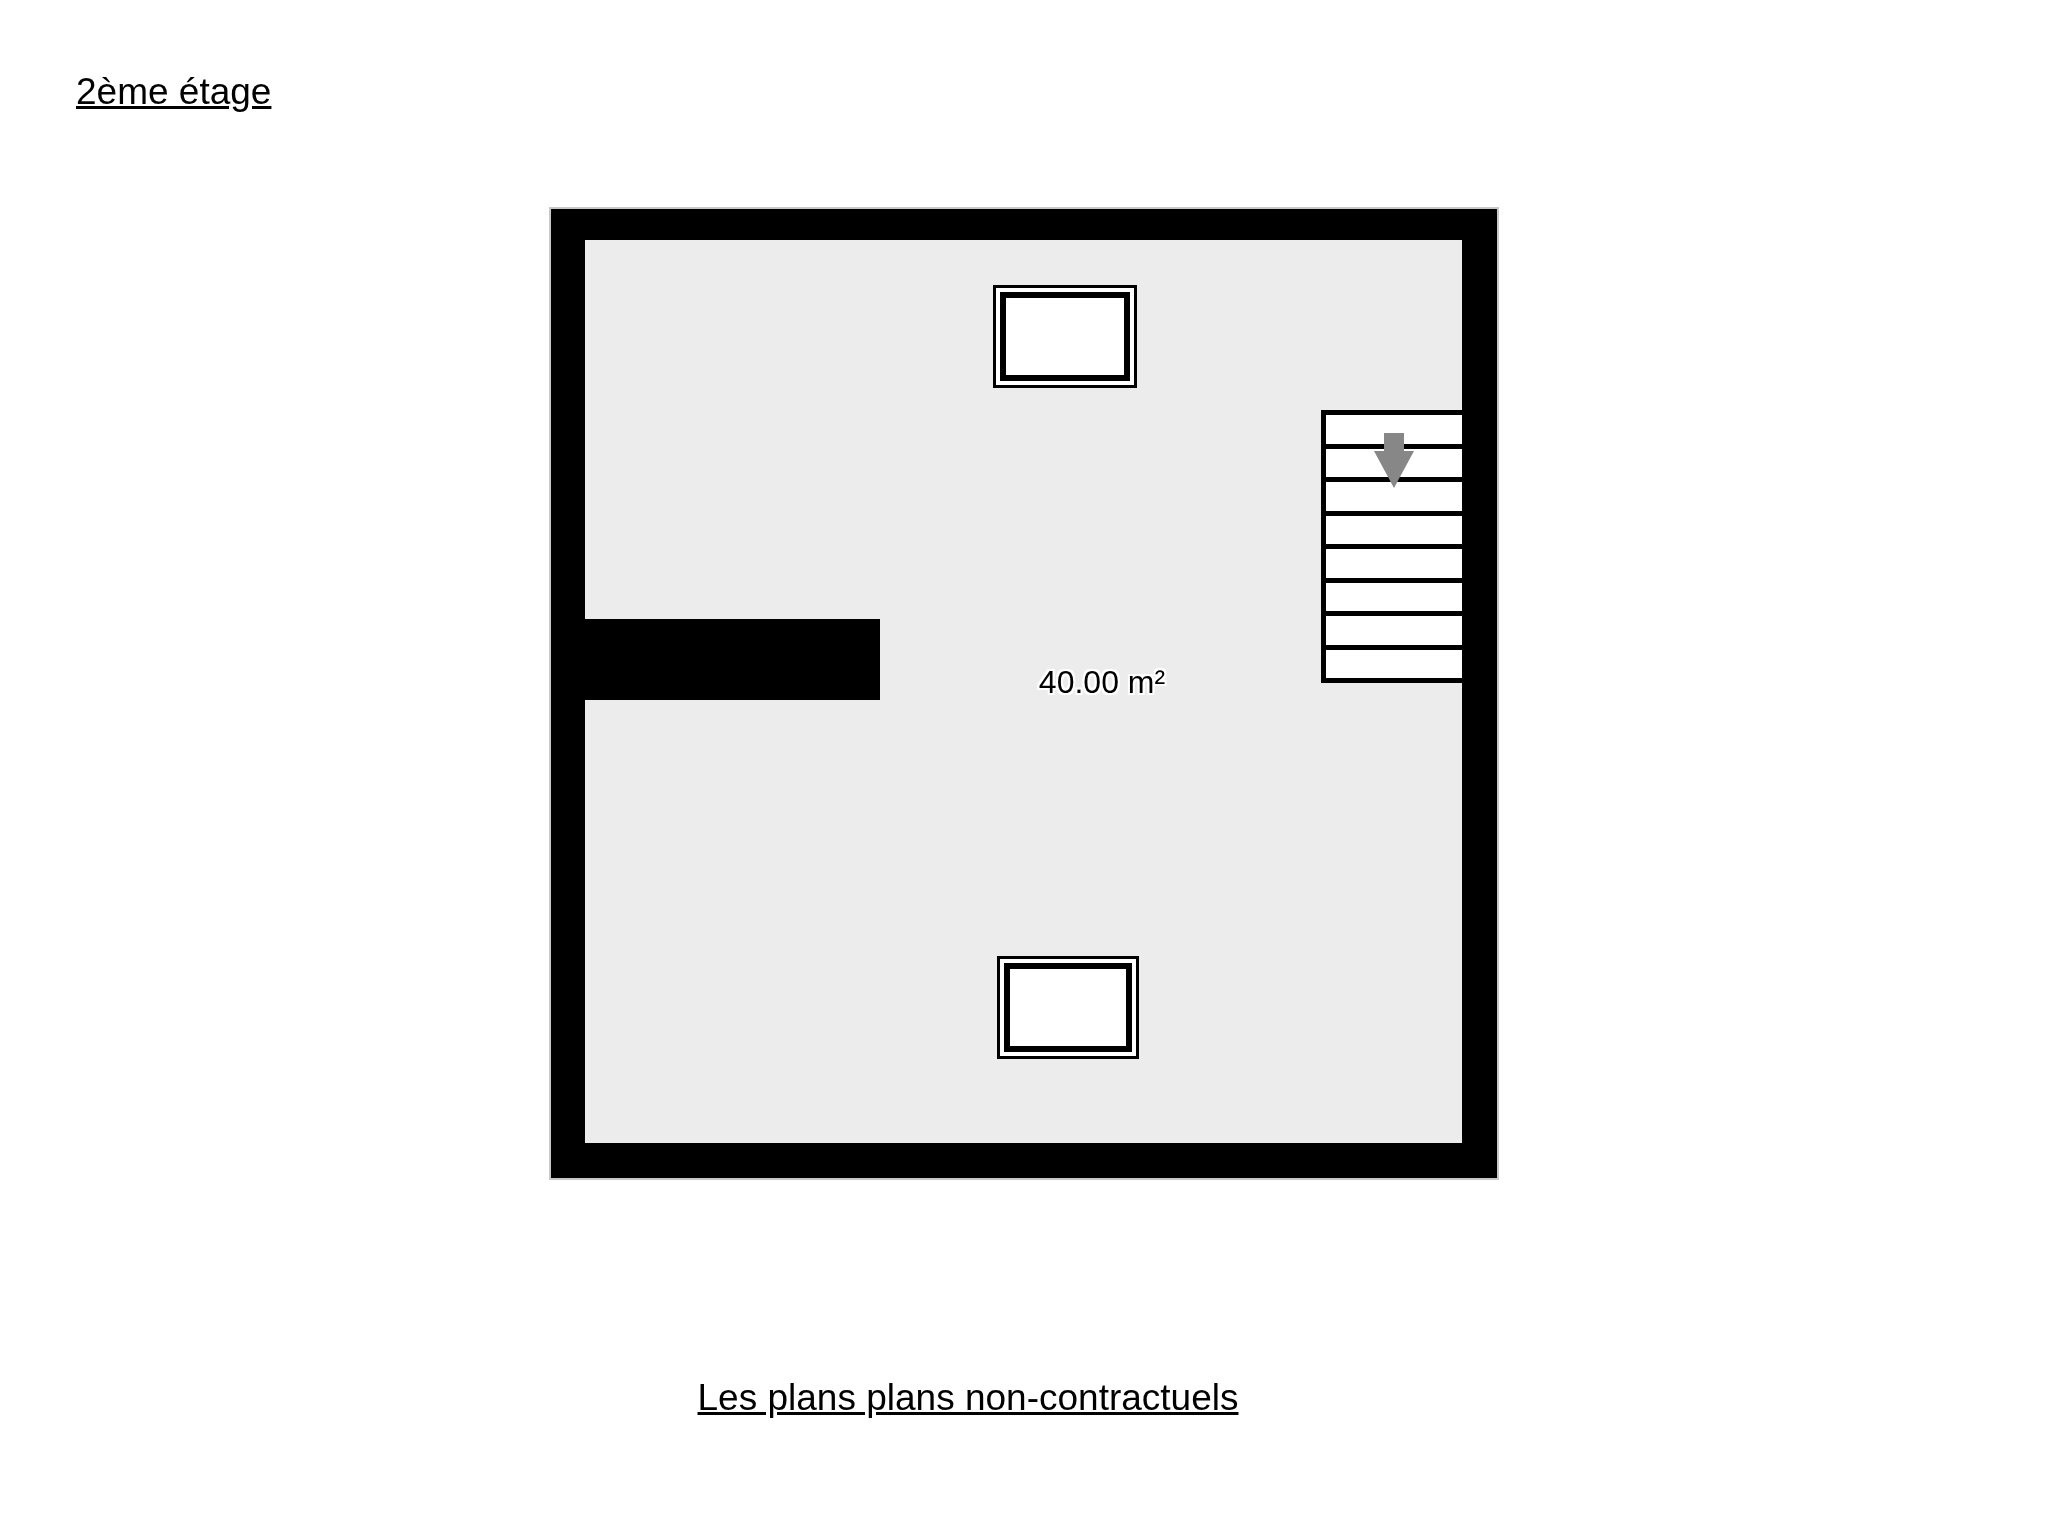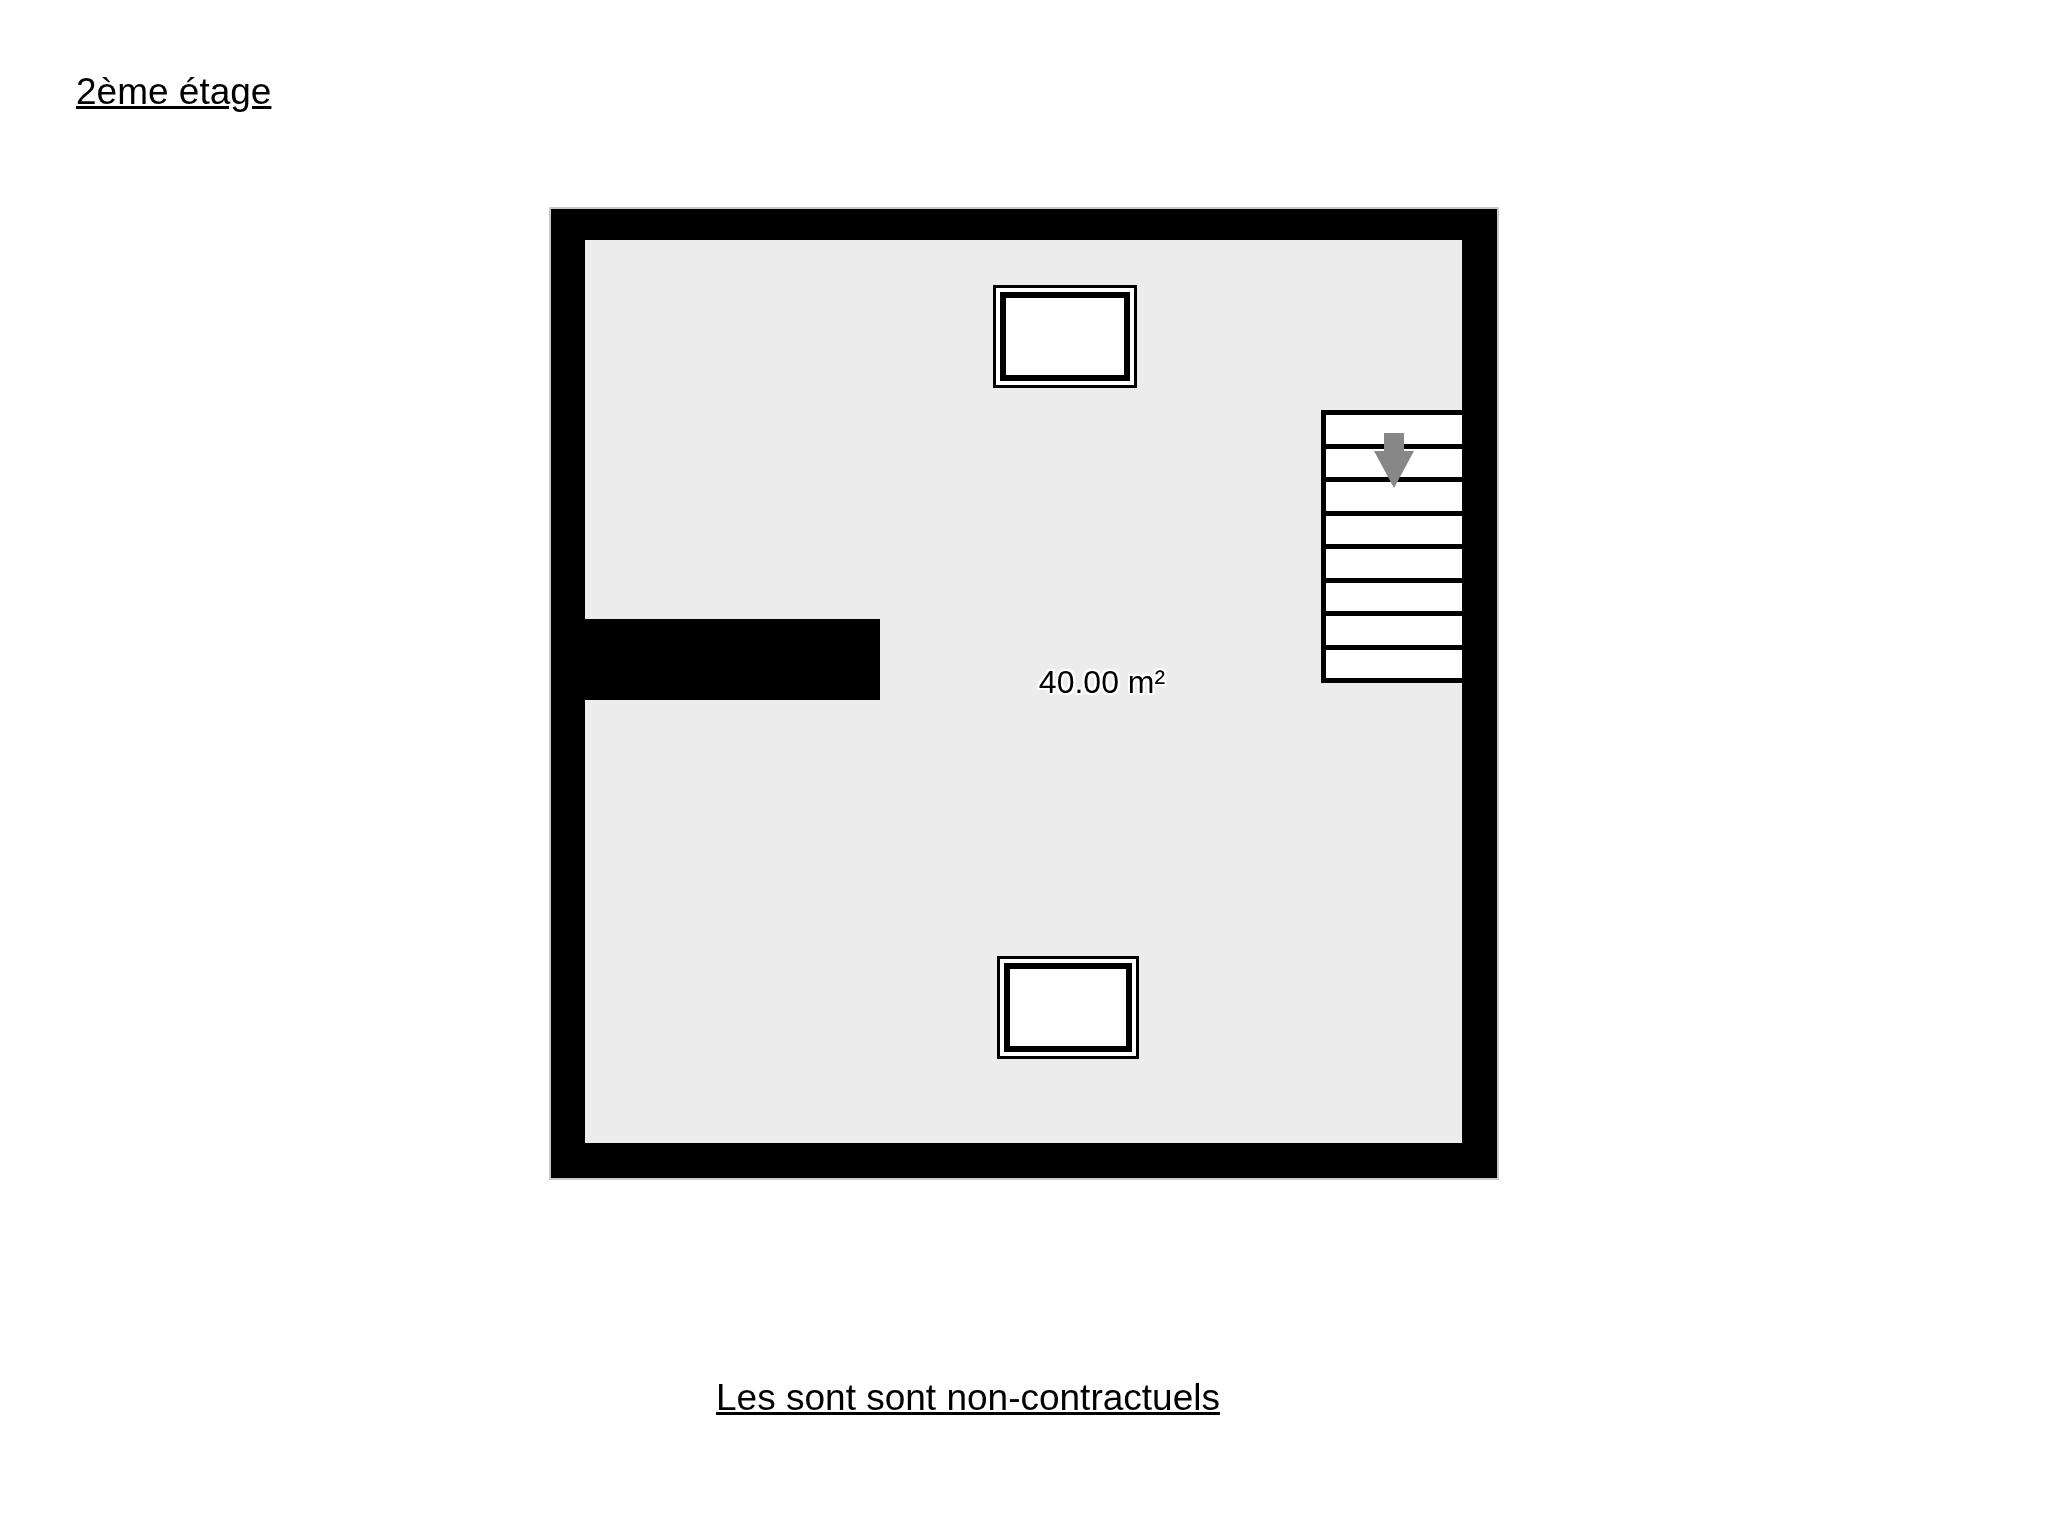--- a/index.html
+++ b/index.html
@@ -148,15 +148,15 @@
           <div class="tread"></div>
         </div>
 
       <div class="room-label">
         <div class="room-area">40.00 m²</div>
       </div>
 
     </div>
   </div>
 
-  <div class="disclaimer">Les sont sont non-contractuels</div>
+  <div class="disclaimer">Les plans plans non-contractuels</div>
 
 </div>
 
 </body></html>

